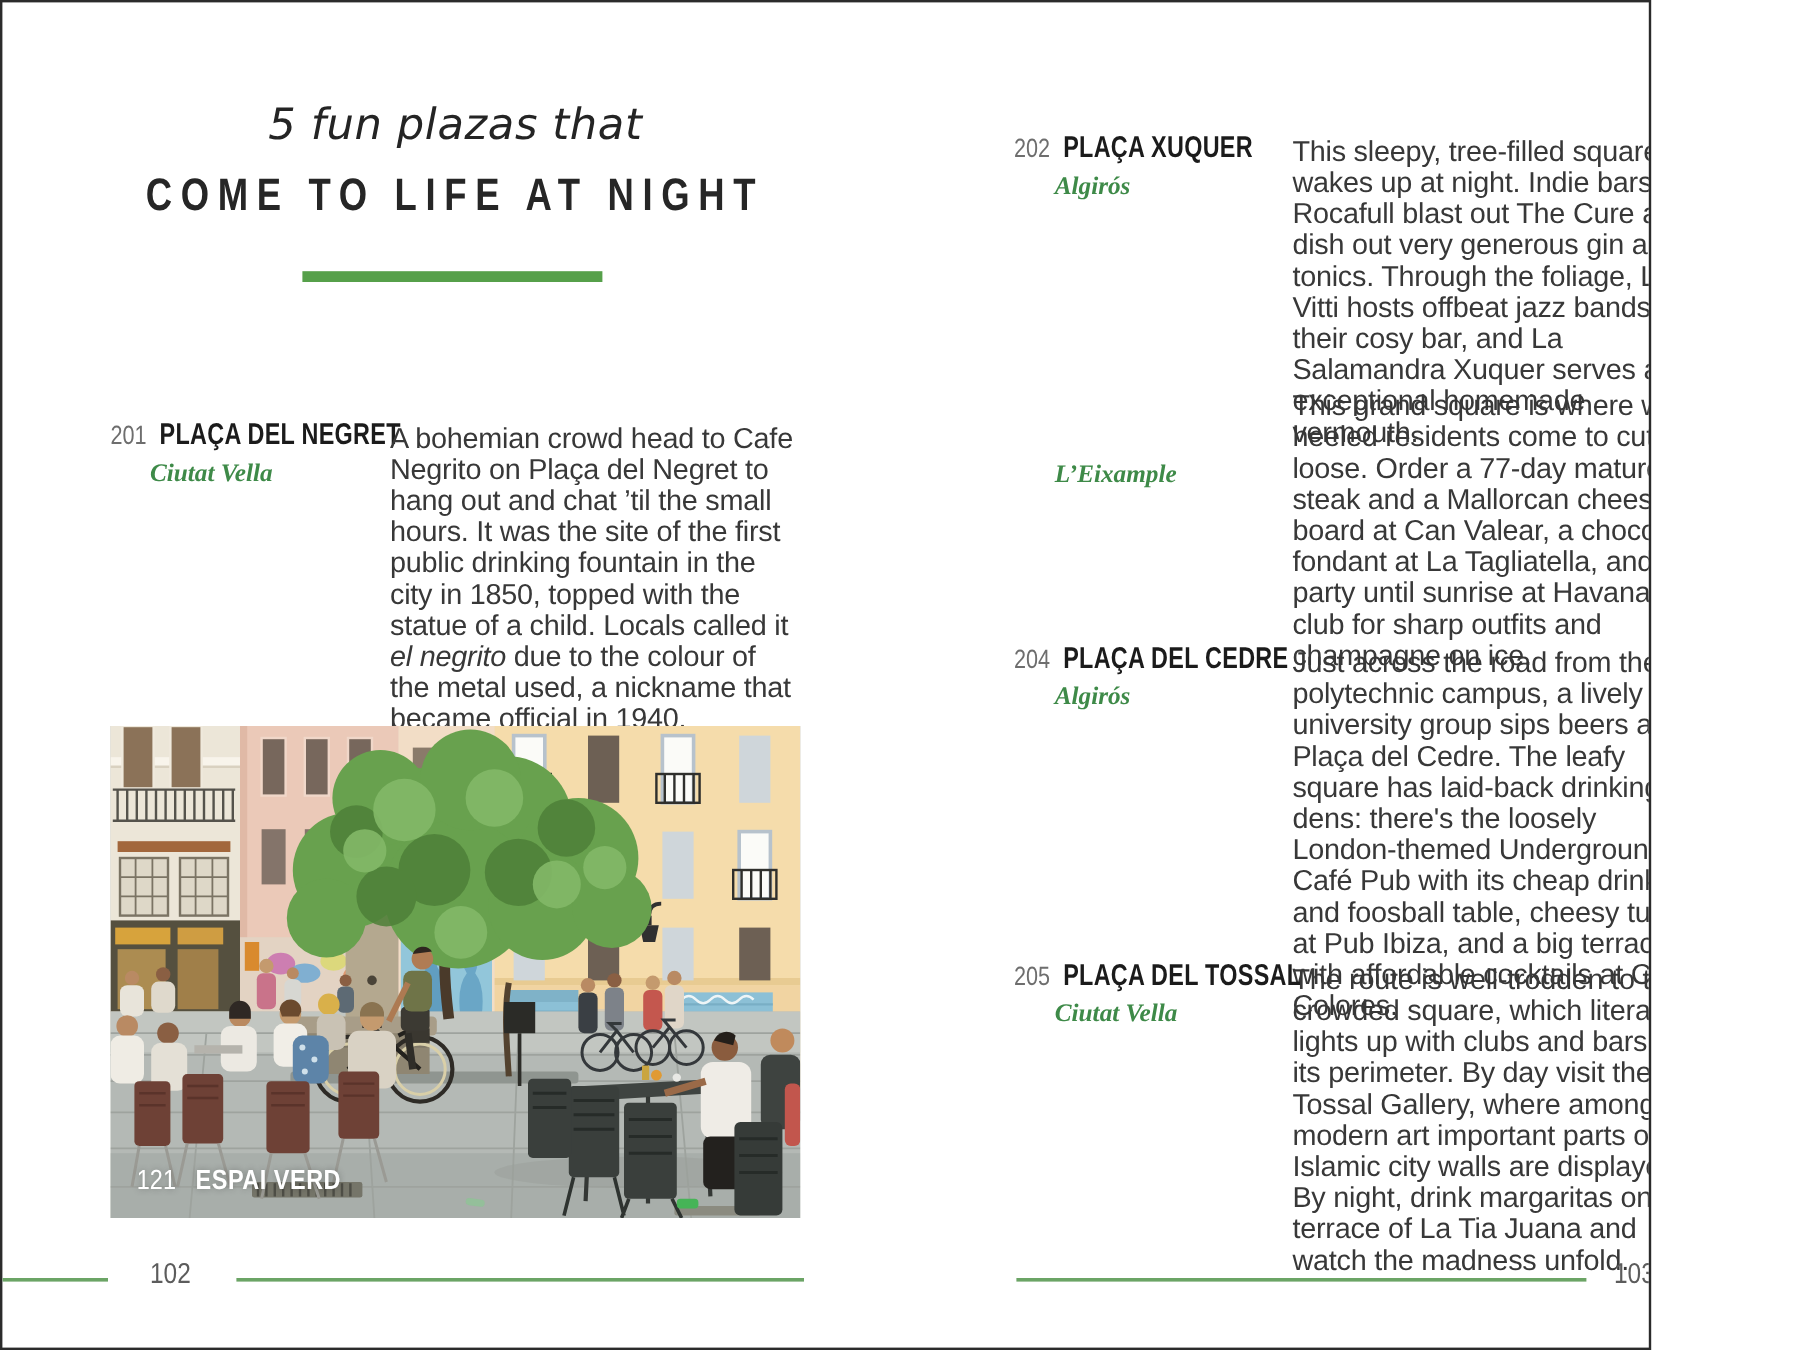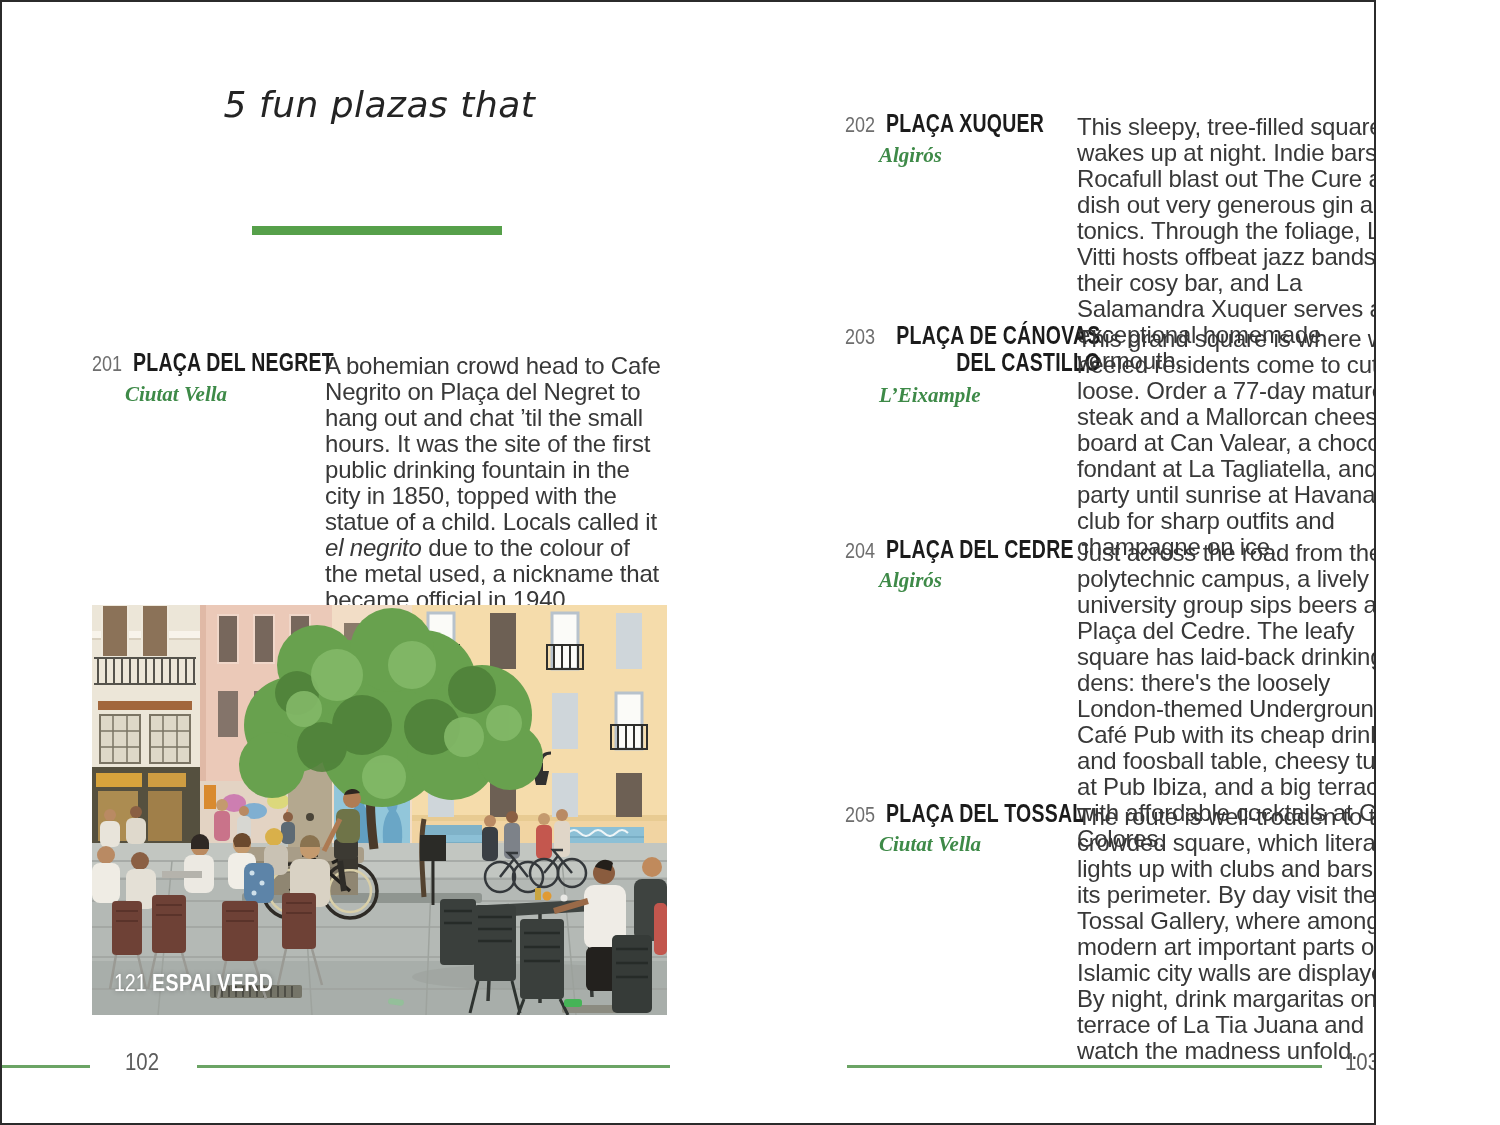--- a/index.html
+++ b/index.html
@@ -41,40 +41,43 @@
   .e-body{
     font-family:Liberation Sans, sans-serif;font-size:24px;line-height:26px;
     color:#383838;letter-spacing:-.2px;width:345px;text-align:left;
   }
   .e-body .it{font-style:italic;}
 
   
   .photo{left:90px;top:603px;width:575px;height:410px;overflow:hidden;background:#cfd2cd;}
   .photo svg{display:block;}
   .photo-caption{
-    left:22px;top:365px;display:flex;align-items:baseline;color:#ffffff;
+    left:22px;top:365px;display:flex;align-items:baseline;gap:11px;color:#ffffff;
     text-shadow:0 0 6px rgba(40,40,40,.35);
   }
   .photo-caption .num{display:inline-block;font-weight:400;font-size:23px;transform:scaleX(.85);transform-origin:0 100%;}
   .photo-caption .ttl{display:inline-block;font-weight:700;font-size:23px;letter-spacing:.5px;transform:scaleX(.85);transform-origin:0 100%;}
 
   
   .rule{position:absolute;top:1063px;height:3px;}
   .page-num{
     top:1046px;width:64px;text-align:center;font-weight:400;font-size:24px;color:#5c5c5c;
   }
   .page-num span{display:inline-block;transform:scaleX(.85);}
 </style>
 </head>
 <body>
 
 <div class="sheet">
 
   <div class="abs intro-line">5 fun plazas that</div>
 
+  <div class="abs main-title">
+    <span>COME TO LIFE AT NIGHT</span>
+  </div>
 
   <div class="abs title-bar" style="background:#56a04a"></div>
 
   <div class="abs e-label" style="left:90px;top:347px">
     <span class="e-num">201</span>
     <span class="e-name">PLAÇA DEL NEGRET</span>
   </div>
   <div class="abs e-hood" style="left:123px;top:380px">Ciutat Vella</div>
 
   <div class="abs e-body" style="left:323px;top:351px;width:342px">
@@ -390,24 +393,20 @@
     </div>
   </div>
 
   <div class="abs e-label" style="left:843px;top:108px">
     <span class="e-num">202</span>
     <span class="e-name">PLAÇA XUQUER</span>
   </div>
   <div class="abs e-hood" style="left:877px;top:141px">Algirós</div>
   <div class="abs e-body" style="left:1075px;top:112px">This sleepy, tree-filled square wakes up at night. Indie bars like Rocafull blast out The Cure and dish out very generous gin and tonics. Through the foliage, La Vitti hosts offbeat jazz bands in their cosy bar, and La Salamandra Xuquer serves an exceptional homemade vermouth.</div>
 
-  <div class="abs e-label" style="left:843px;top:320px">
-    <span class="e-num">203</span>
-    <span class="e-name wrap">PLAÇA DE CÁNOVAS DEL CASTILLO</span>
-  </div>
   <div class="abs e-hood" style="left:877px;top:381px">L’Eixample</div>
   <div class="abs e-body" style="left:1075px;top:324px">This grand square is where well-heeled residents come to cut loose. Order a 77-day matured steak and a Mallorcan cheese board at Can Valear, a chocolate fondant at La Tagliatella, and party until sunrise at Havana, a club for sharp outfits and champagne on ice.</div>
 
   <div class="abs e-label" style="left:843px;top:534px">
     <span class="e-num">204</span>
     <span class="e-name">PLAÇA DEL CEDRE</span>
   </div>
   <div class="abs e-hood" style="left:877px;top:566px">Algirós</div>
   <div class="abs e-body" style="left:1075px;top:538px">Just across the road from the polytechnic campus, a lively university group sips beers at Plaça del Cedre. The leafy square has laid-back drinking dens: there's the loosely London-themed Underground Café Pub with its cheap drinks and foosball table, cheesy tunes at Pub Ibiza, and a big terrace with affordable cocktails at Café Colores.</div>
 

